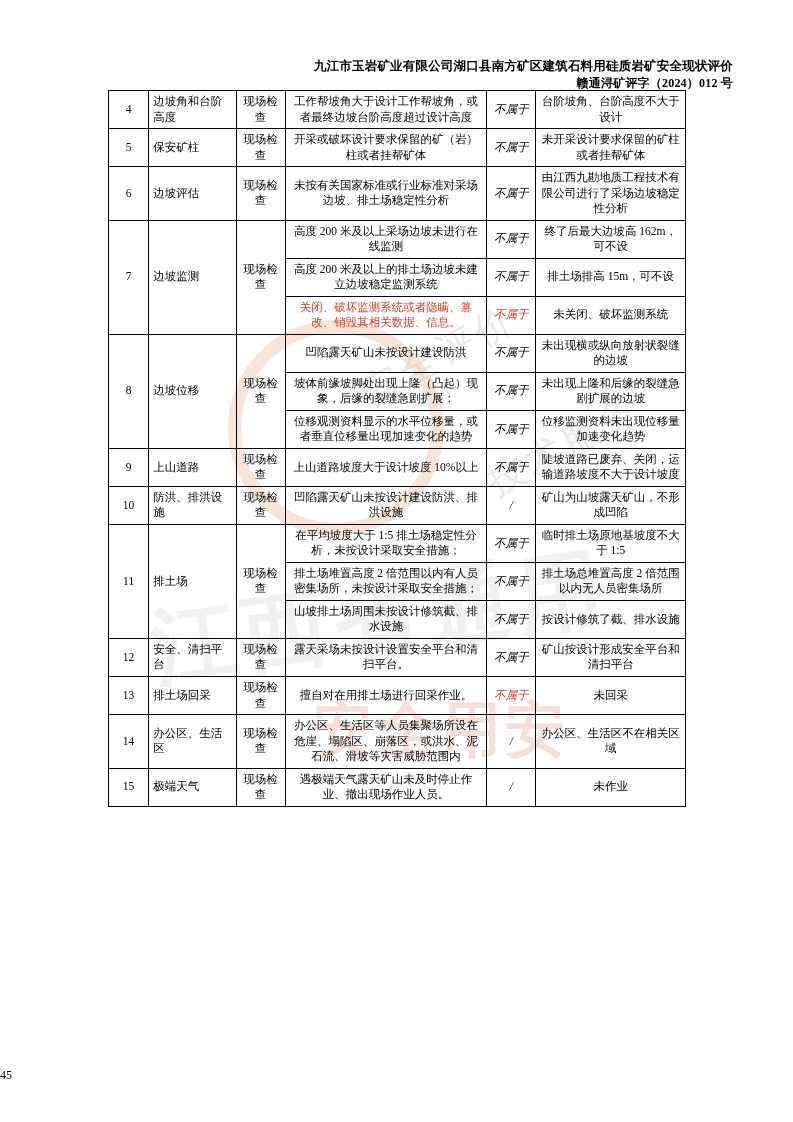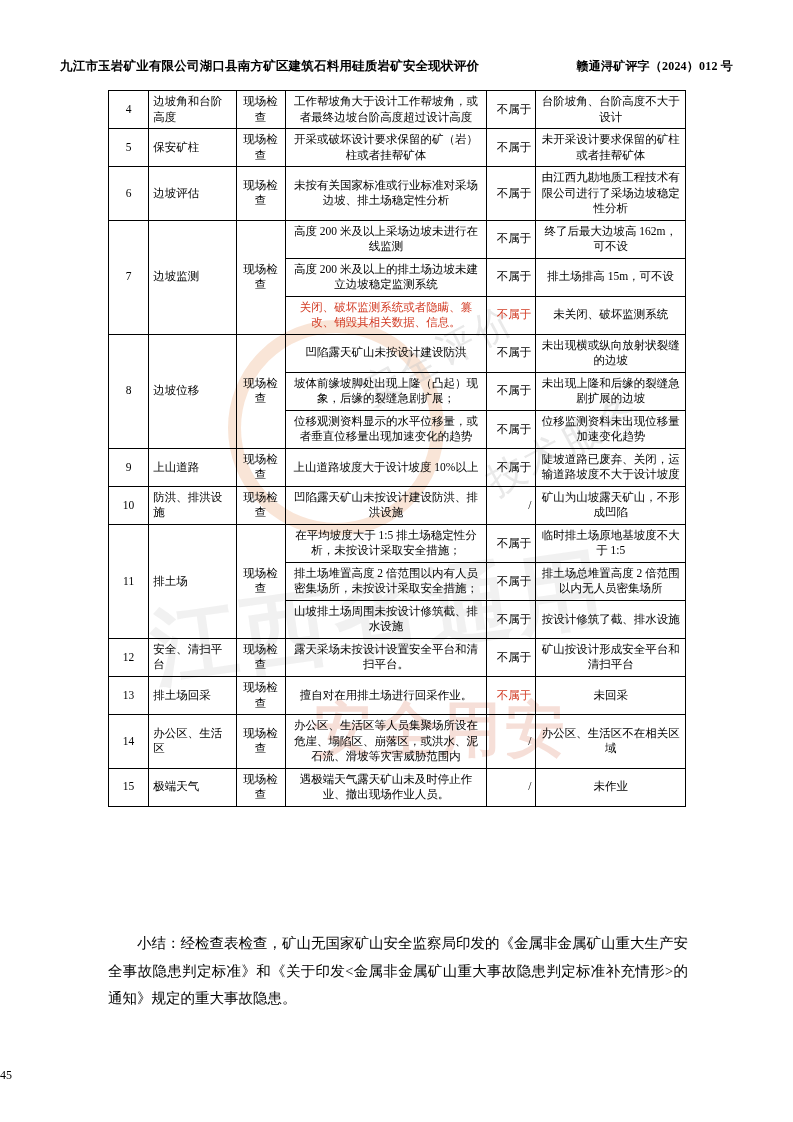--- a/index.html
+++ b/index.html
@@ -25,20 +25,21 @@
     position: absolute;
     top: 58px;
     left: 60px;
     right: 60px;
     display: flex;
     justify-content: space-between;
     align-items: flex-end;
     font-size: 12.5px;
     font-weight: bold;
     letter-spacing: 0.2px;
+    flex-direction: column;
   }
   .header .left {
     white-space: nowrap;
   }
   .header .right {
     white-space: nowrap;
     font-size: 12px;
   }
 
   
@@ -115,21 +116,21 @@
     font-size: 11.5px;
     line-height: 1.35;
     padding: 3px 4px;
     vertical-align: middle;
     font-family: "Liberation Serif", "DejaVu Serif", serif;
   }
   td.c-no { width: 34px; text-align: center; }
   td.c-item { width: 86px; }
   td.c-method { width: 44px; text-align: center; }
   td.c-desc { width: 215px; text-align: center; }
-  td.c-judge { width: 44px; text-align: right; font-size: 11px; }
+  td.c-judge { width: 44px; text-align: center; font-size: 11px; font-style: italic; }
   td.c-note { width: 155px; text-align: center; padding-left: 6px; }
   .red { color: #d23a23; }
   .left-text { text-align: left; }
 
   
   .summary {
     position: absolute;
     left: 108px;
     right: 105px;
     top: 930px;
@@ -305,17 +306,16 @@
         <td class="c-item">极端天气</td>
         <td class="c-method">现场检查</td>
         <td class="c-desc left-text">遇极端天气露天矿山未及时停止作业、撤出现场作业人员。</td>
         <td class="c-judge">/</td>
         <td class="c-note">未作业</td>
       </tr>
 
     </tbody>
   </table>
 
-  <div class="summary">小结：经检查表检查，矿山无国家矿山安全监察局印发的《金属非金属矿山重大生产安全事故隐患判定标准》和《关于印发&lt;金属非金属矿山重大事故隐患判定标准补充情形&gt;的通知》规定的重大事故隐患。</div>
 
   <div class="pagenum">45</div>
 
 </div>
 
 </body></html>

